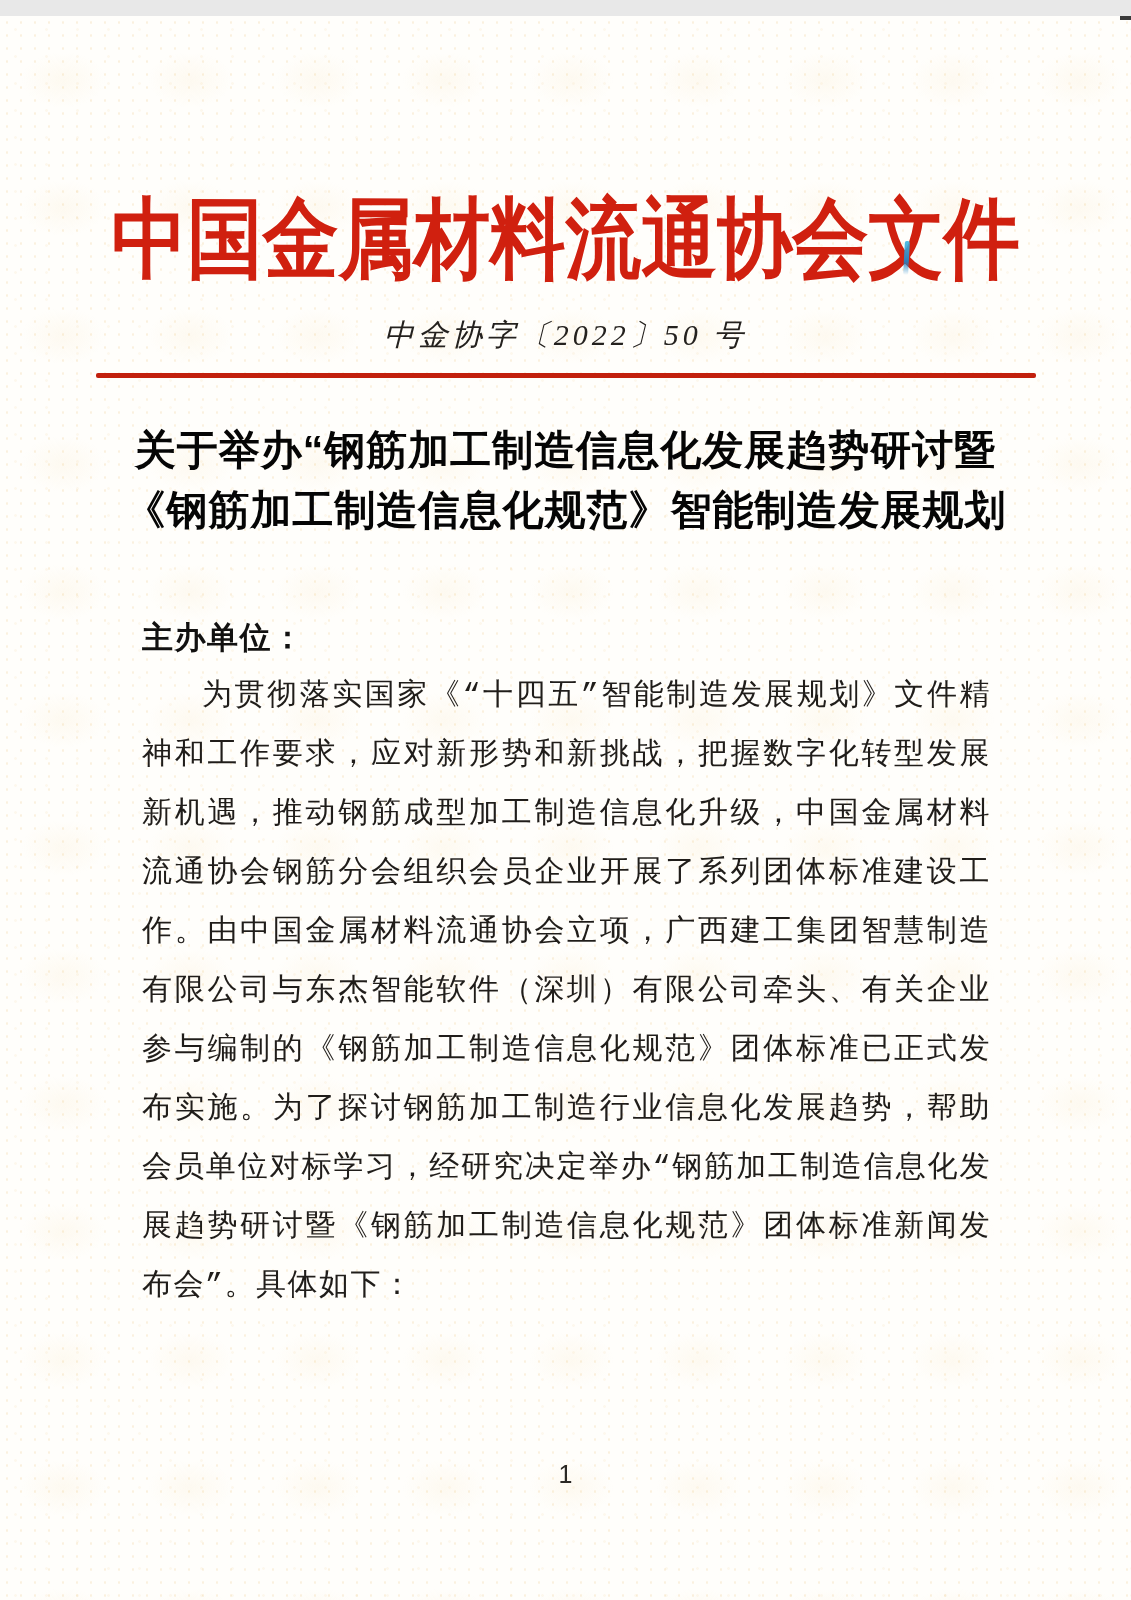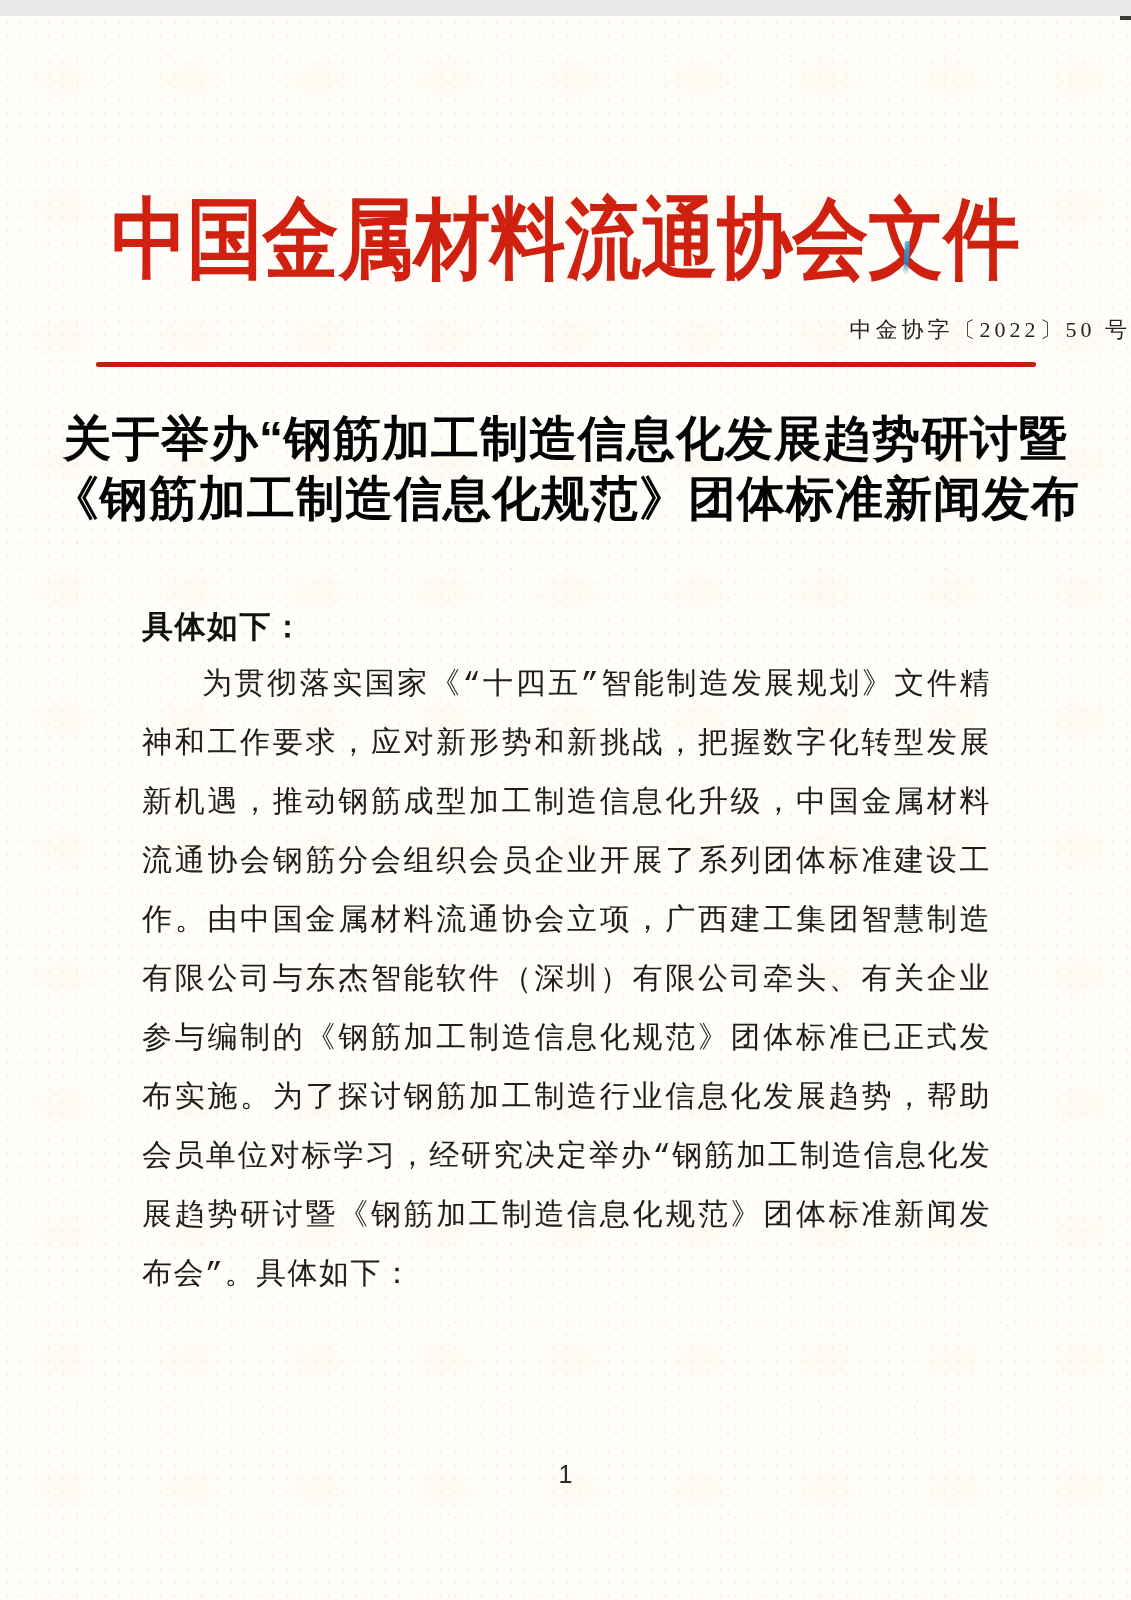--- a/index.html
+++ b/index.html
@@ -34,40 +34,41 @@
     line-height: 1.1;
     color: #d0200f;
     white-space: nowrap;
     transform: scaleX(0.86);
     transform-origin: 50% 50%;
     letter-spacing: 0px;
   }
 
   .doc-number {
     margin-top: 26px;
-    text-align: right;
-    font-size: 22px;
+    text-align: center;
+    font-size: 30px;
     letter-spacing: 4px;
     color: #24211e;
+    font-style: italic;
   }
 
   .red-line {
     width: 940px;
     height: 5px;
     margin: 17px auto 0 auto;
     background: #c2200d;
     border-radius: 2px;
   }
 
   .notice-title {
     margin-top: 42px;
     text-align: center;
     font-family: "Liberation Sans", "DejaVu Sans", sans-serif;
     font-weight: bold;
-    font-size: 48px;
+    font-size: 41px;
     line-height: 60px;
     color: #050505;
     letter-spacing: 1px;
   }
 
   .body-block {
     margin: 68px 140px 0 142px;
     font-size: 30px;
     line-height: 59px;
     letter-spacing: 1.5px;
@@ -135,25 +136,25 @@
 <div class="page">
 
   <div class="org-title">中国金属材料流通协会文件</div>
 
   <div class="doc-number">中金协字〔2022〕50 号</div>
 
   <div class="red-line"></div>
 
   <div class="notice-title">
     <div>关于举办“钢筋加工制造信息化发展趋势研讨暨</div>
-    <div>《钢筋加工制造信息化规范》团体标准新闻发布</div>
+    <div>《钢筋加工制造信息化规范》智能制造发展规划</div>
   </div>
 
   <div class="body-block">
-    <div class="salutation">具体如下：</div>
+    <div class="salutation">主办单位：</div>
 
     <p class="paragraph">为贯彻落实国家《“十四五”智能制造发展规划》文件精神和工作要求，应对新形势和新挑战，把握数字化转型发展新机遇，推动钢筋成型加工制造信息化升级，中国金属材料流通协会钢筋分会组织会员企业开展了系列团体标准建设工作。由中国金属材料流通协会立项，广西建工集团智慧制造有限公司与东杰智能软件（深圳）有限公司牵头、有关企业参与编制的《钢筋加工制造信息化规范》团体标准已正式发布实施。为了探讨钢筋加工制造行业信息化发展趋势，帮助会员单位对标学习，经研究决定举办“钢筋加工制造信息化发展趋势研讨暨《钢筋加工制造信息化规范》团体标准新闻发布会”。具体如下：</p>
 
   </div>
 
   <div class="page-number">1</div>
 
   <div class="blue-mark"></div>
   <div class="corner-mark"></div>
 

